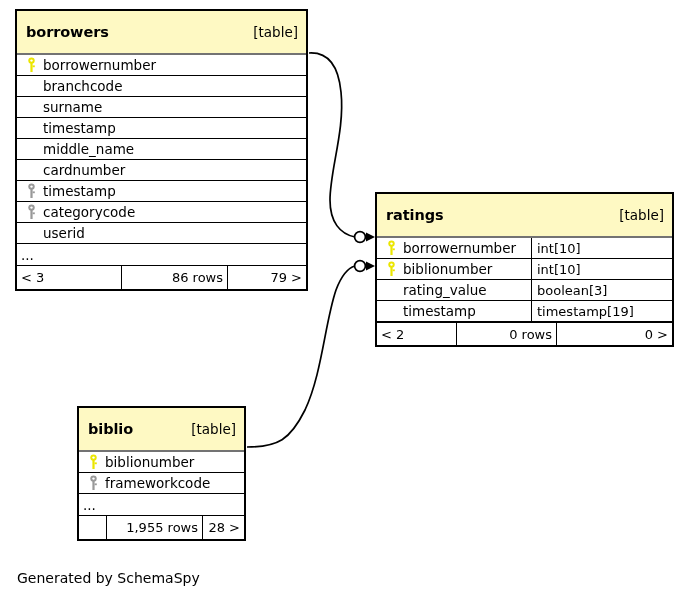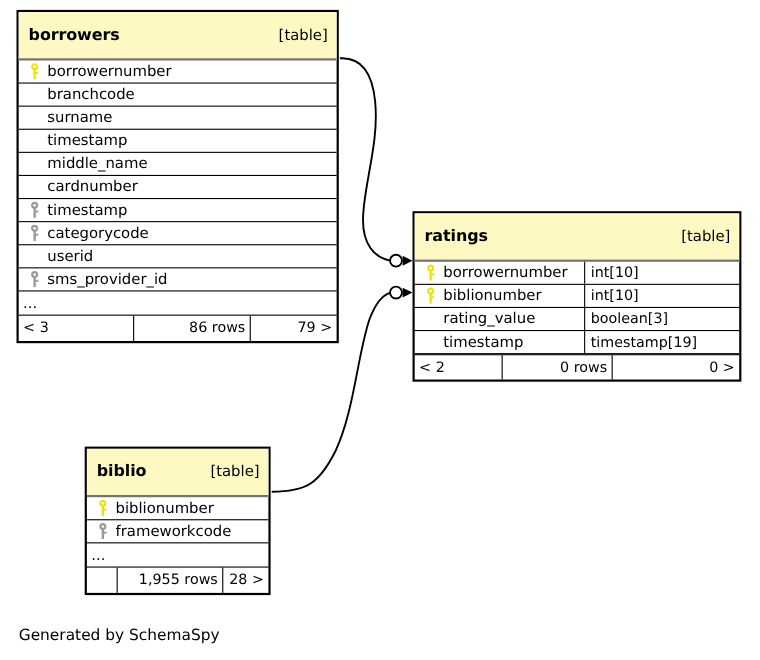--- a/index.html
+++ b/index.html
@@ -210,31 +210,20 @@
             <rect x="3.4" y="6" width="2.2" height="9" fill="#999999"></rect>
             <rect x="5.6" y="8.4" width="2.2" height="1.8" fill="#999999"></rect>
           </svg>
       </span>
       <span class="colname">categorycode</span>
     </div>
     <div class="col-row">
       <span class="keycell"></span>
       <span class="colname">userid</span>
     </div>
-    <div class="col-row">
-      <span class="keycell">
-        <svg class="keyicon" width="9" height="16" viewBox="0 0 9 16">
-            <circle cx="4.5" cy="3.6" r="3.2" fill="#999999"></circle>
-            <circle cx="4.5" cy="3.6" r="1.2" fill="#ffffff"></circle>
-            <rect x="3.4" y="6" width="2.2" height="9" fill="#999999"></rect>
-            <rect x="5.6" y="8.4" width="2.2" height="1.8" fill="#999999"></rect>
-          </svg>
-      </span>
-      <span class="colname">sms_provider_id</span>
-    </div>
 
     <div class="ellipsis-row">...</div>
 
     <div class="foot-row">
       <span class="foot-cell foot-prev" style="width:104px;">&lt; 3</span>
       <span class="foot-cell foot-rows" style="width:106px;">86 rows</span>
       <span class="foot-cell foot-next" style="flex:1;">79 &gt;</span>
     </div>
   </div>
 

